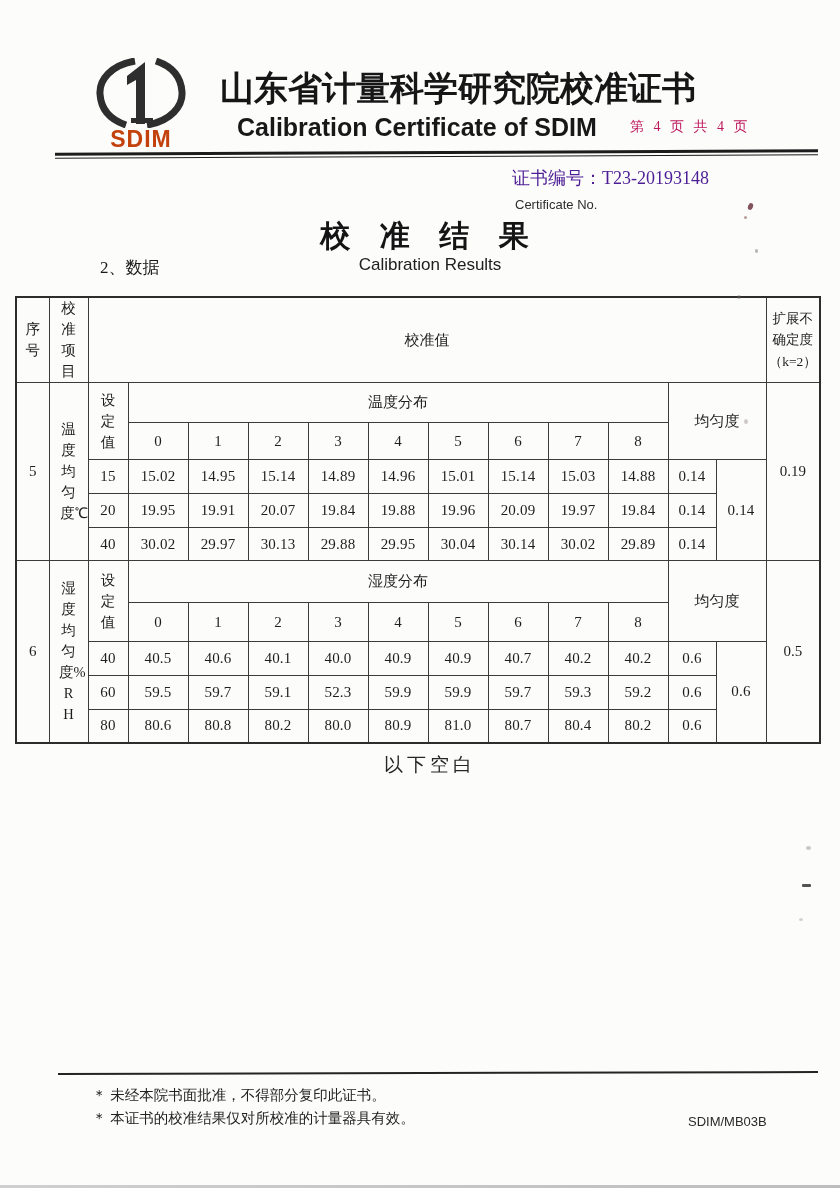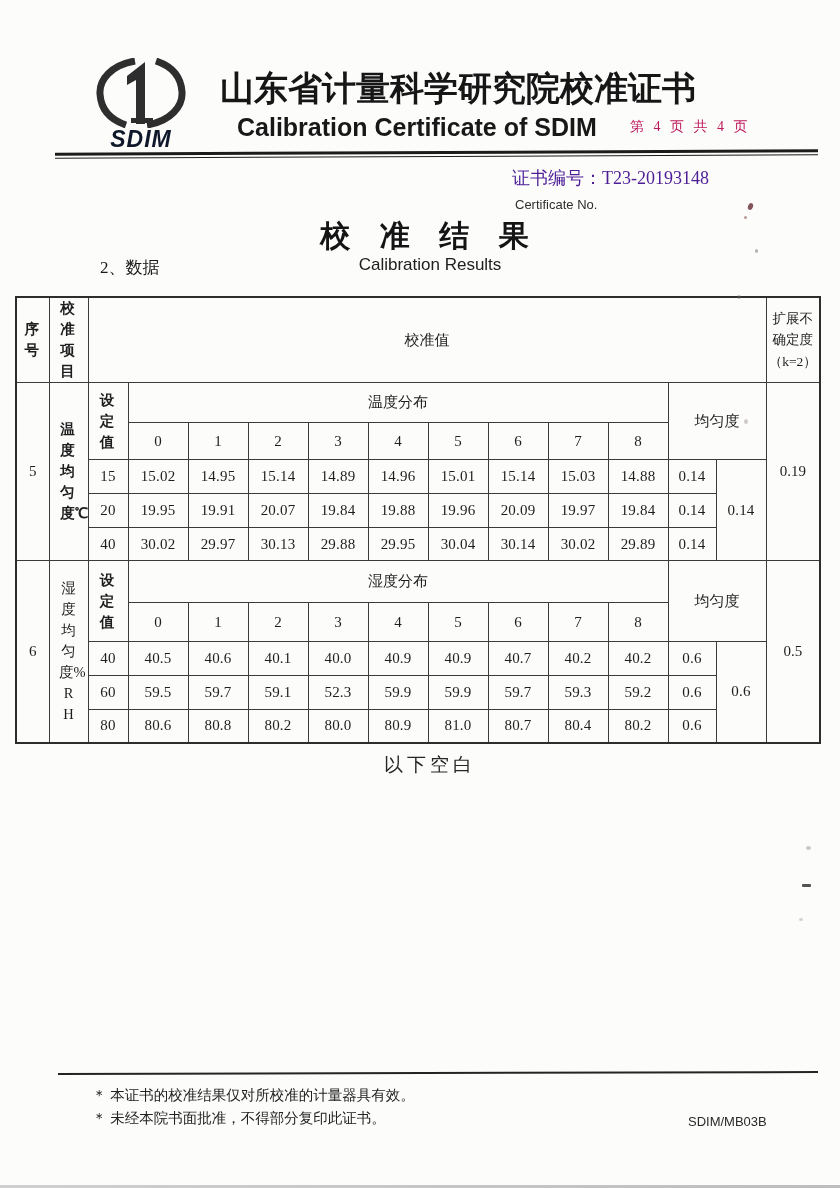--- a/index.html
+++ b/index.html
@@ -5,38 +5,38 @@
   * { margin:0; padding:0; box-sizing:border-box; }
   html,body { background:#e8e8e8; }
   .page {
     position:relative; width:840px; height:1188px; margin:0 auto;
     background:#fcfcfb; overflow:hidden;
     font-family:"Liberation Serif", serif; color:#1f1f1f;
   }
   
   .logo { position:absolute; left:82px; top:58px; width:118px; text-align:center; }
   .logo svg { display:block; margin:0 auto; }
-  .logo-text { font-family:"Liberation Sans", sans-serif; font-weight:bold; font-size:23px; letter-spacing:1px; color:#0f172a; margin-top:-2px;font-style:italic; }
+  .logo-text { font-family:"Liberation Sans", sans-serif; font-weight:bold; font-size:23px; letter-spacing:1px; color:#c2410c; margin-top:-2px; }
   .title-cn { position:absolute; left:220px; top:66px; font-size:34px; font-weight:bold; white-space:nowrap; color:#161616; }
   .title-en { position:absolute; left:237px; top:113px; font-family:"Liberation Sans", sans-serif; font-size:25px; font-weight:bold; color:#181818; }
   .page-info { position:absolute; left:630px; top:118px; font-size:14px; letter-spacing:3px; color:#be185d; }
   .header-rule { position:absolute; left:55px; top:151px; width:763px; height:6px;
     border-top:3px solid #1c1c1c; border-bottom:1.5px solid #1c1c1c; transform:rotate(-0.25deg); }
   
   .cert-no { position:absolute; left:512px; top:166px; font-size:18px; color:#4c1d95; }
   .cert-no-en { position:absolute; left:515px; top:197px; font-family:"Liberation Sans", sans-serif; font-size:13px; color:#2e2e2e; }
   .results-cn { position:absolute; left:0; top:216px; width:860px; text-align:center; font-size:30px; font-weight:bold; letter-spacing:11px; color:#141414; }
   .results-en { position:absolute; left:0; top:255px; width:860px; text-align:center; font-family:"Liberation Sans", sans-serif; font-size:17px; color:#202020; }
   .section-label { position:absolute; left:100px; top:256px; font-size:17px; color:#1a1a1a; }
   
   .cal-table-wrap { position:absolute; left:15px; top:296px; width:804px; }
   table.cal { width:804px; border-collapse:collapse; table-layout:fixed; }
   table.cal td { border:1.6px solid #3b3b3b; text-align:center; vertical-align:middle; font-size:15px; color:#1e1e1e; padding:0; }
   table.cal { border:2px solid #2d2d2d; }
-  .vtext { display:inline-block; width:1.15em; word-break:break-all; line-height:1.45; font-size:14.5px; text-align:left;font-weight:bold; }
+  .vtext { display:inline-block; width:1.15em; word-break:break-all; line-height:1.45; font-size:14.5px; text-align:center; }
   .vtext-wide { display:inline-block; width:1.3em; word-break:break-all; line-height:1.45; font-size:14.5px; text-align:center; }
   td.hdr { font-size:15.5px; }
   td.pt { font-size:14px; }
   td.val { font-size:15px; letter-spacing:0.2px; }
   td.unc { font-size:15px; }
   .u-line { display:inline-block; width:50px; word-break:break-all; line-height:1.6; font-size:13.5px; }
   
   .blank-note { position:absolute; left:0; top:752px; width:860px; text-align:center; font-size:19px; letter-spacing:4px; color:#262626; }
   .footer-rule { position:absolute; left:58px; top:1072px; width:760px; border-top:2.5px solid #242424; transform:rotate(-0.15deg); }
   .footer-notes { position:absolute; left:92px; top:1084px; font-size:14.5px; line-height:1.62; color:#222; }
@@ -229,22 +229,22 @@
         <td class="val">0.6</td>
       </tr>
     </tbody>
       </table>
   </div>
 
   <div class="blank-note">以下空白</div>
 
   <div class="footer-rule"></div>
   <div class="footer-notes">
+    <div>＊ 未经本院书面批准，不得部分复印此证书。</div>
     <div>＊ 本证书的校准结果仅对所校准的计量器具有效。</div>
-    <div>＊ 未经本院书面批准，不得部分复印此证书。</div>
   </div>
   <div class="form-code">SDIM/MB03B</div>
 
   <div class="speck s1"></div>
   <div class="speck s2"></div>
   <div class="speck s3"></div>
   <div class="speck s4"></div>
   <div class="speck s5"></div>
   <div class="speck s6"></div>
   <div class="speck s7"></div>

